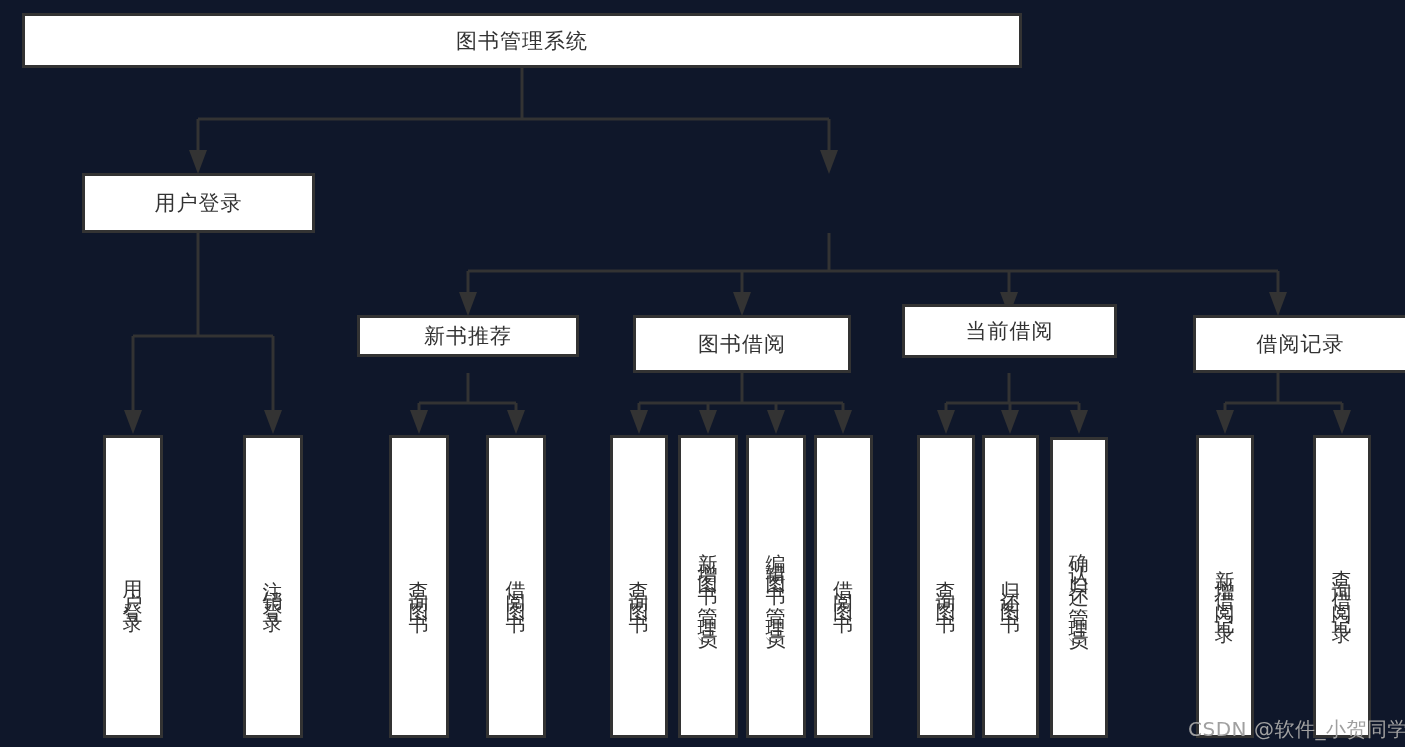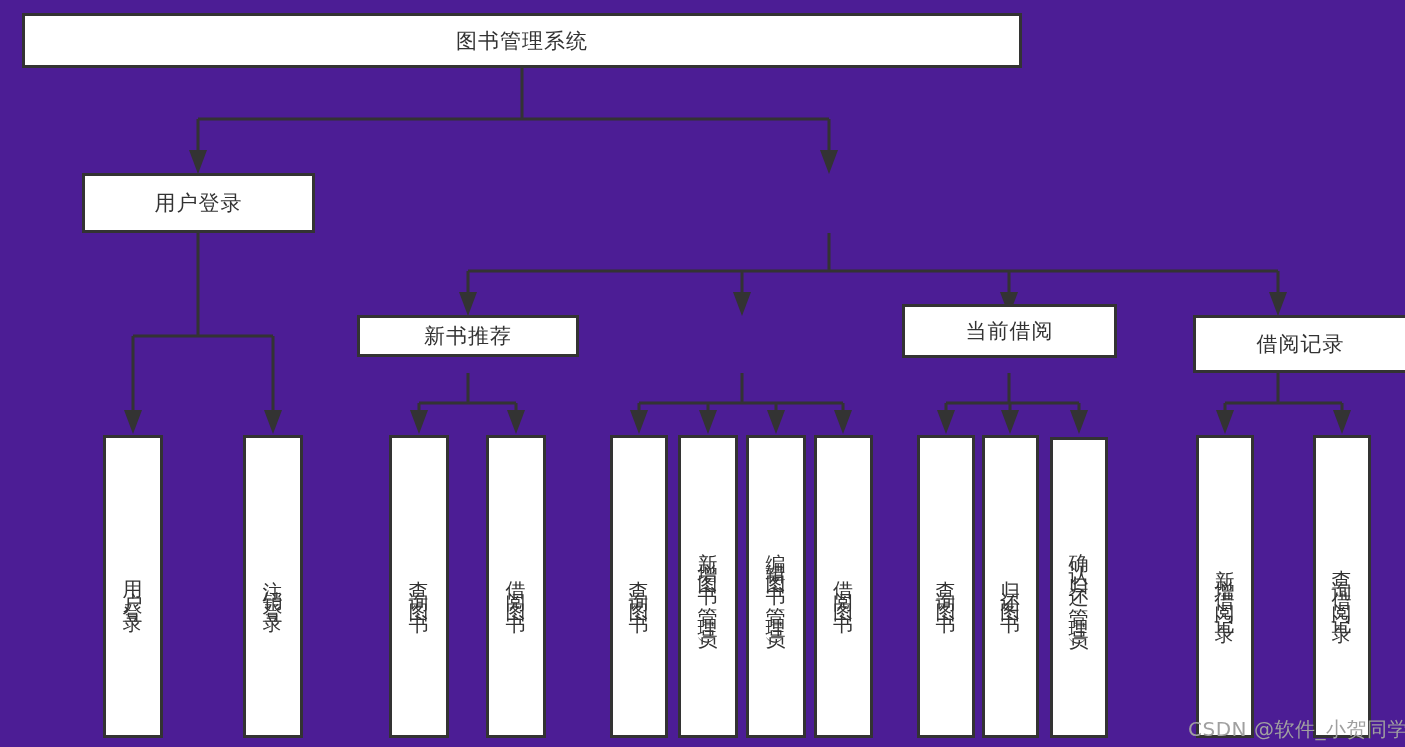--- a/index.html
+++ b/index.html
@@ -1,17 +1,17 @@
 <!DOCTYPE html>
 <html><head>
 <meta charset="utf-8">
 <style>
   html,body{margin:0;padding:0;background:#ffffff;}
   .canvas{
-    position:relative;width:1405px;height:747px;background:#4c1d95;
+    position:relative;width:1405px;height:747px;background:#0f172a;
     font-family:"DejaVu Sans",sans-serif;overflow:hidden;
   }
   svg.connectors{position:absolute;left:0;top:0;z-index:0;}
   .box{
     position:absolute;background:#ffffff;border:3px solid #333333;
     box-sizing:border-box;display:flex;align-items:center;justify-content:center;
     color:#333333;z-index:1;
   }
   .box.h span{font-size:21px;letter-spacing:1px;white-space:nowrap;}
   .box.v span{
@@ -64,20 +64,23 @@
     <span>图书管理系统</span>
   </div>
 
   <div class="box h" style="left:82px;top:173px;width:233px;height:60px">
     <span>用户登录</span>
   </div>
 
   <div class="box h" style="left:357px;top:315px;width:222px;height:42px">
     <span>新书推荐</span>
   </div>
+  <div class="box h" style="left:633px;top:315px;width:218px;height:58px">
+    <span>图书借阅</span>
+  </div>
   <div class="box h" style="left:902px;top:304px;width:215px;height:54px">
     <span>当前借阅</span>
   </div>
   <div class="box h" style="left:1193px;top:315px;width:215px;height:58px">
     <span>借阅记录</span>
   </div>
 
   <div class="box v" style="left:103px;top:435px;width:60px;height:303px">
     <span>用户登录</span>
   </div>

